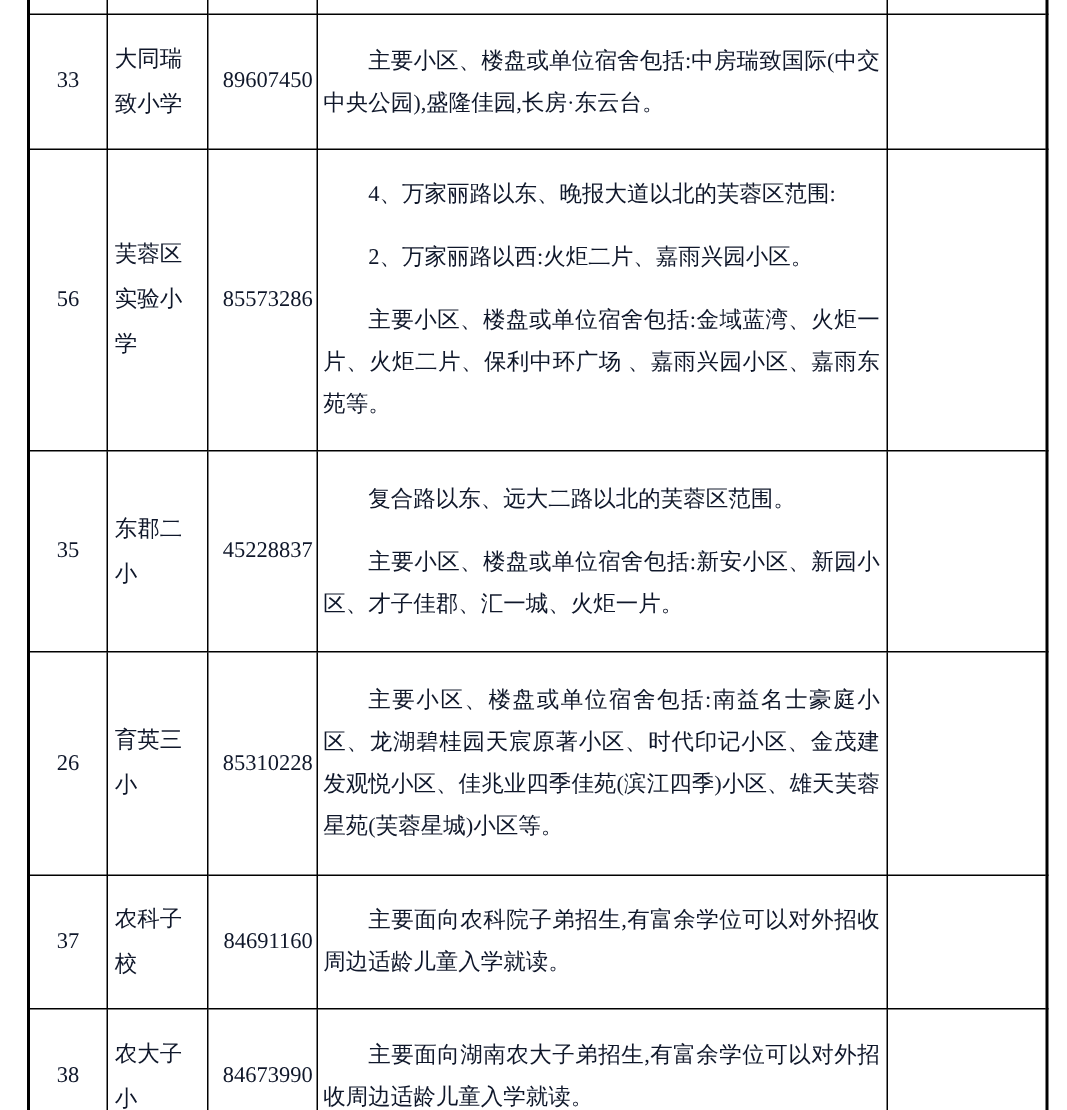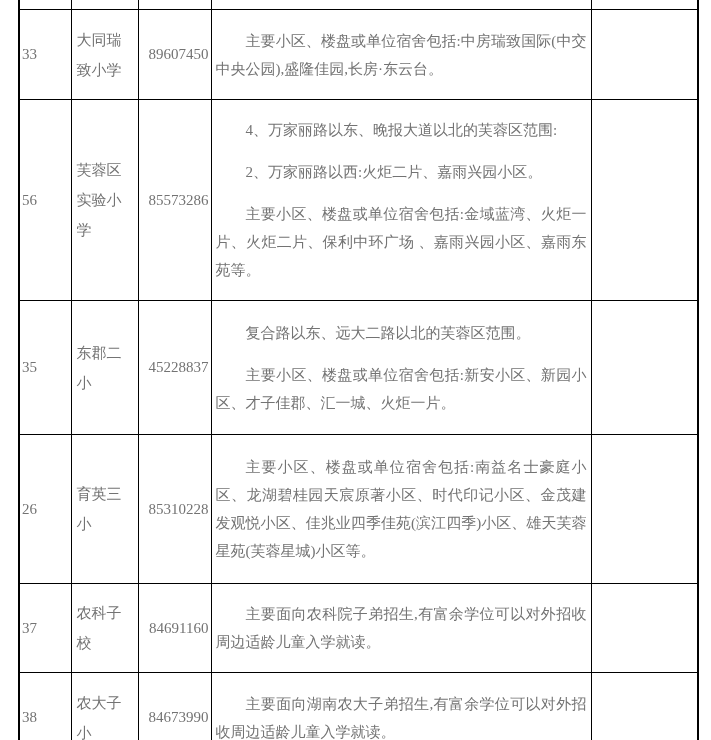--- a/index.html
+++ b/index.html
@@ -23,30 +23,31 @@
     width: 679px;
     border-collapse: collapse;
     table-layout: fixed;
     border: 2px solid #000;
     border-top: none;
   }
   table.district-table td {
     border: 1px solid #000;
     vertical-align: middle;
     font-size: 15px;
-    color: #737373;
+    color: #0f172a;
     background: #ffffff;
     overflow: hidden;
   }
   tr.partial-row td {
     border-top: none;
     height: 9px;
     padding: 0;
   }
   td.num-cell {
+    text-align: center;
     padding: 0 2px;
     font-family: Liberation Serif, serif;
   }
   td.school-cell {
     text-align: left;
     padding: 0 2px 0 5px;
     line-height: 30px;
   }
   td.phone-cell {
     text-align: right;

